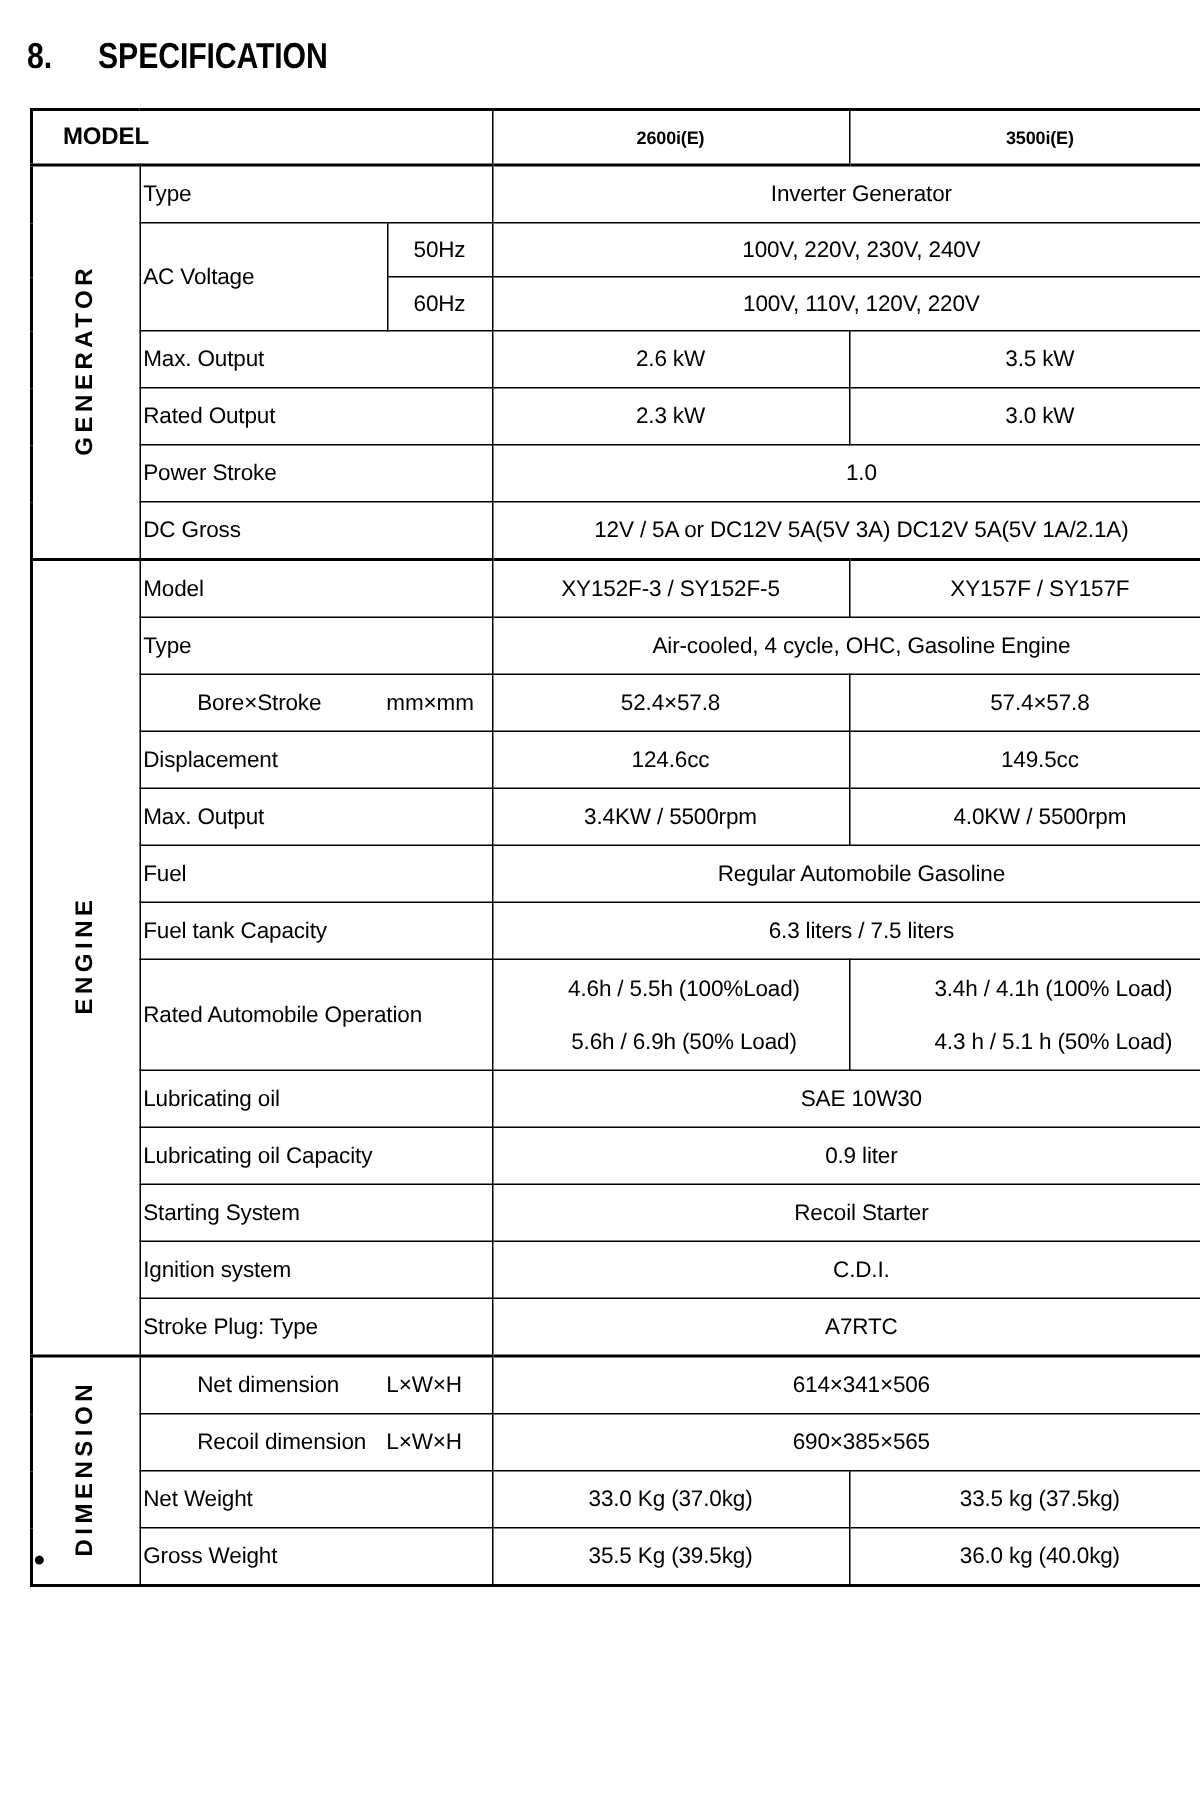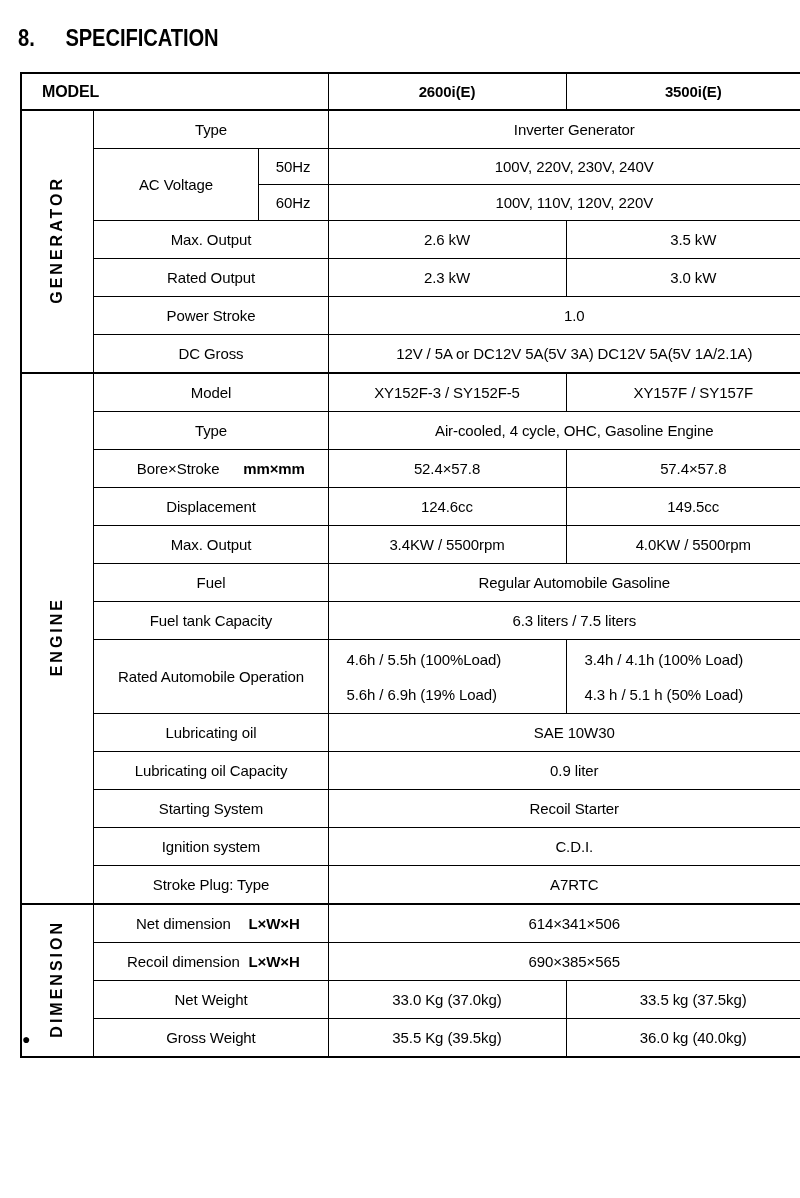--- a/index.html
+++ b/index.html
@@ -50,48 +50,48 @@
 
   th.model-th {
     text-align: left;
     padding-left: 20px;
     font-weight: bold;
     font-size: 16px;
   }
   th.model-col {
     text-align: center;
     font-weight: bold;
-    font-size: 15px;
+    font-size: 12px;
   }
   td.label {
-    text-align: center;
+    text-align: left;
     padding-left: 2px;
     font-weight: normal;
   }
   td.value { text-align: center; padding: 0 2px; }
 
   td.vlabel { text-align: center; padding: 0; }
   td.vlabel span {
     display: inline-block;
     writing-mode: vertical-rl;
     transform: rotate(180deg);
     font-weight: bold;
     font-size: 16px;
     letter-spacing: 3px;
     white-space: nowrap;
   }
 
-  td.split-label .lbl { display: inline-block; min-width: 122px; }
-  td.split-label .unit { display: inline-block; font-weight: bold; }
+  td.split-label .lbl { display: inline-block; min-width: 122px; margin-left: 36px; }
+  td.split-label .unit { display: inline-block; }
 
   td.two-line { padding: 0; }
   td.two-line .line {
     line-height: 35px;
     height: 35px;
-    text-align: left;
+    text-align: center;
     padding-left: 18px;
     white-space: nowrap;
   }
 
   .footnote {
     position: absolute;
     left: 22px;
     top: 1032px;
     width: 740px;
     font-size: 15px;
@@ -194,21 +194,21 @@
     <td class="value" colspan="2">Regular Automobile Gasoline</td>
   </tr>
   <tr>
     <td class="label" colspan="2">Fuel tank Capacity</td>
     <td class="value" colspan="2">6.3 liters / 7.5 liters</td>
   </tr>
   <tr class="tall">
     <td class="label" colspan="2">Rated Automobile Operation</td>
     <td class="value two-line">
       <div class="line">4.6h / 5.5h (100%Load)</div>
-      <div class="line">5.6h / 6.9h (19% Load)</div>
+      <div class="line">5.6h / 6.9h (50% Load)</div>
     </td>
     <td class="value two-line">
       <div class="line">3.4h / 4.1h (100% Load)</div>
       <div class="line">4.3 h / 5.1 h (50% Load)</div>
     </td>
   </tr>
   <tr>
     <td class="label" colspan="2">Lubricating oil</td>
     <td class="value" colspan="2">SAE 10W30</td>
   </tr>

